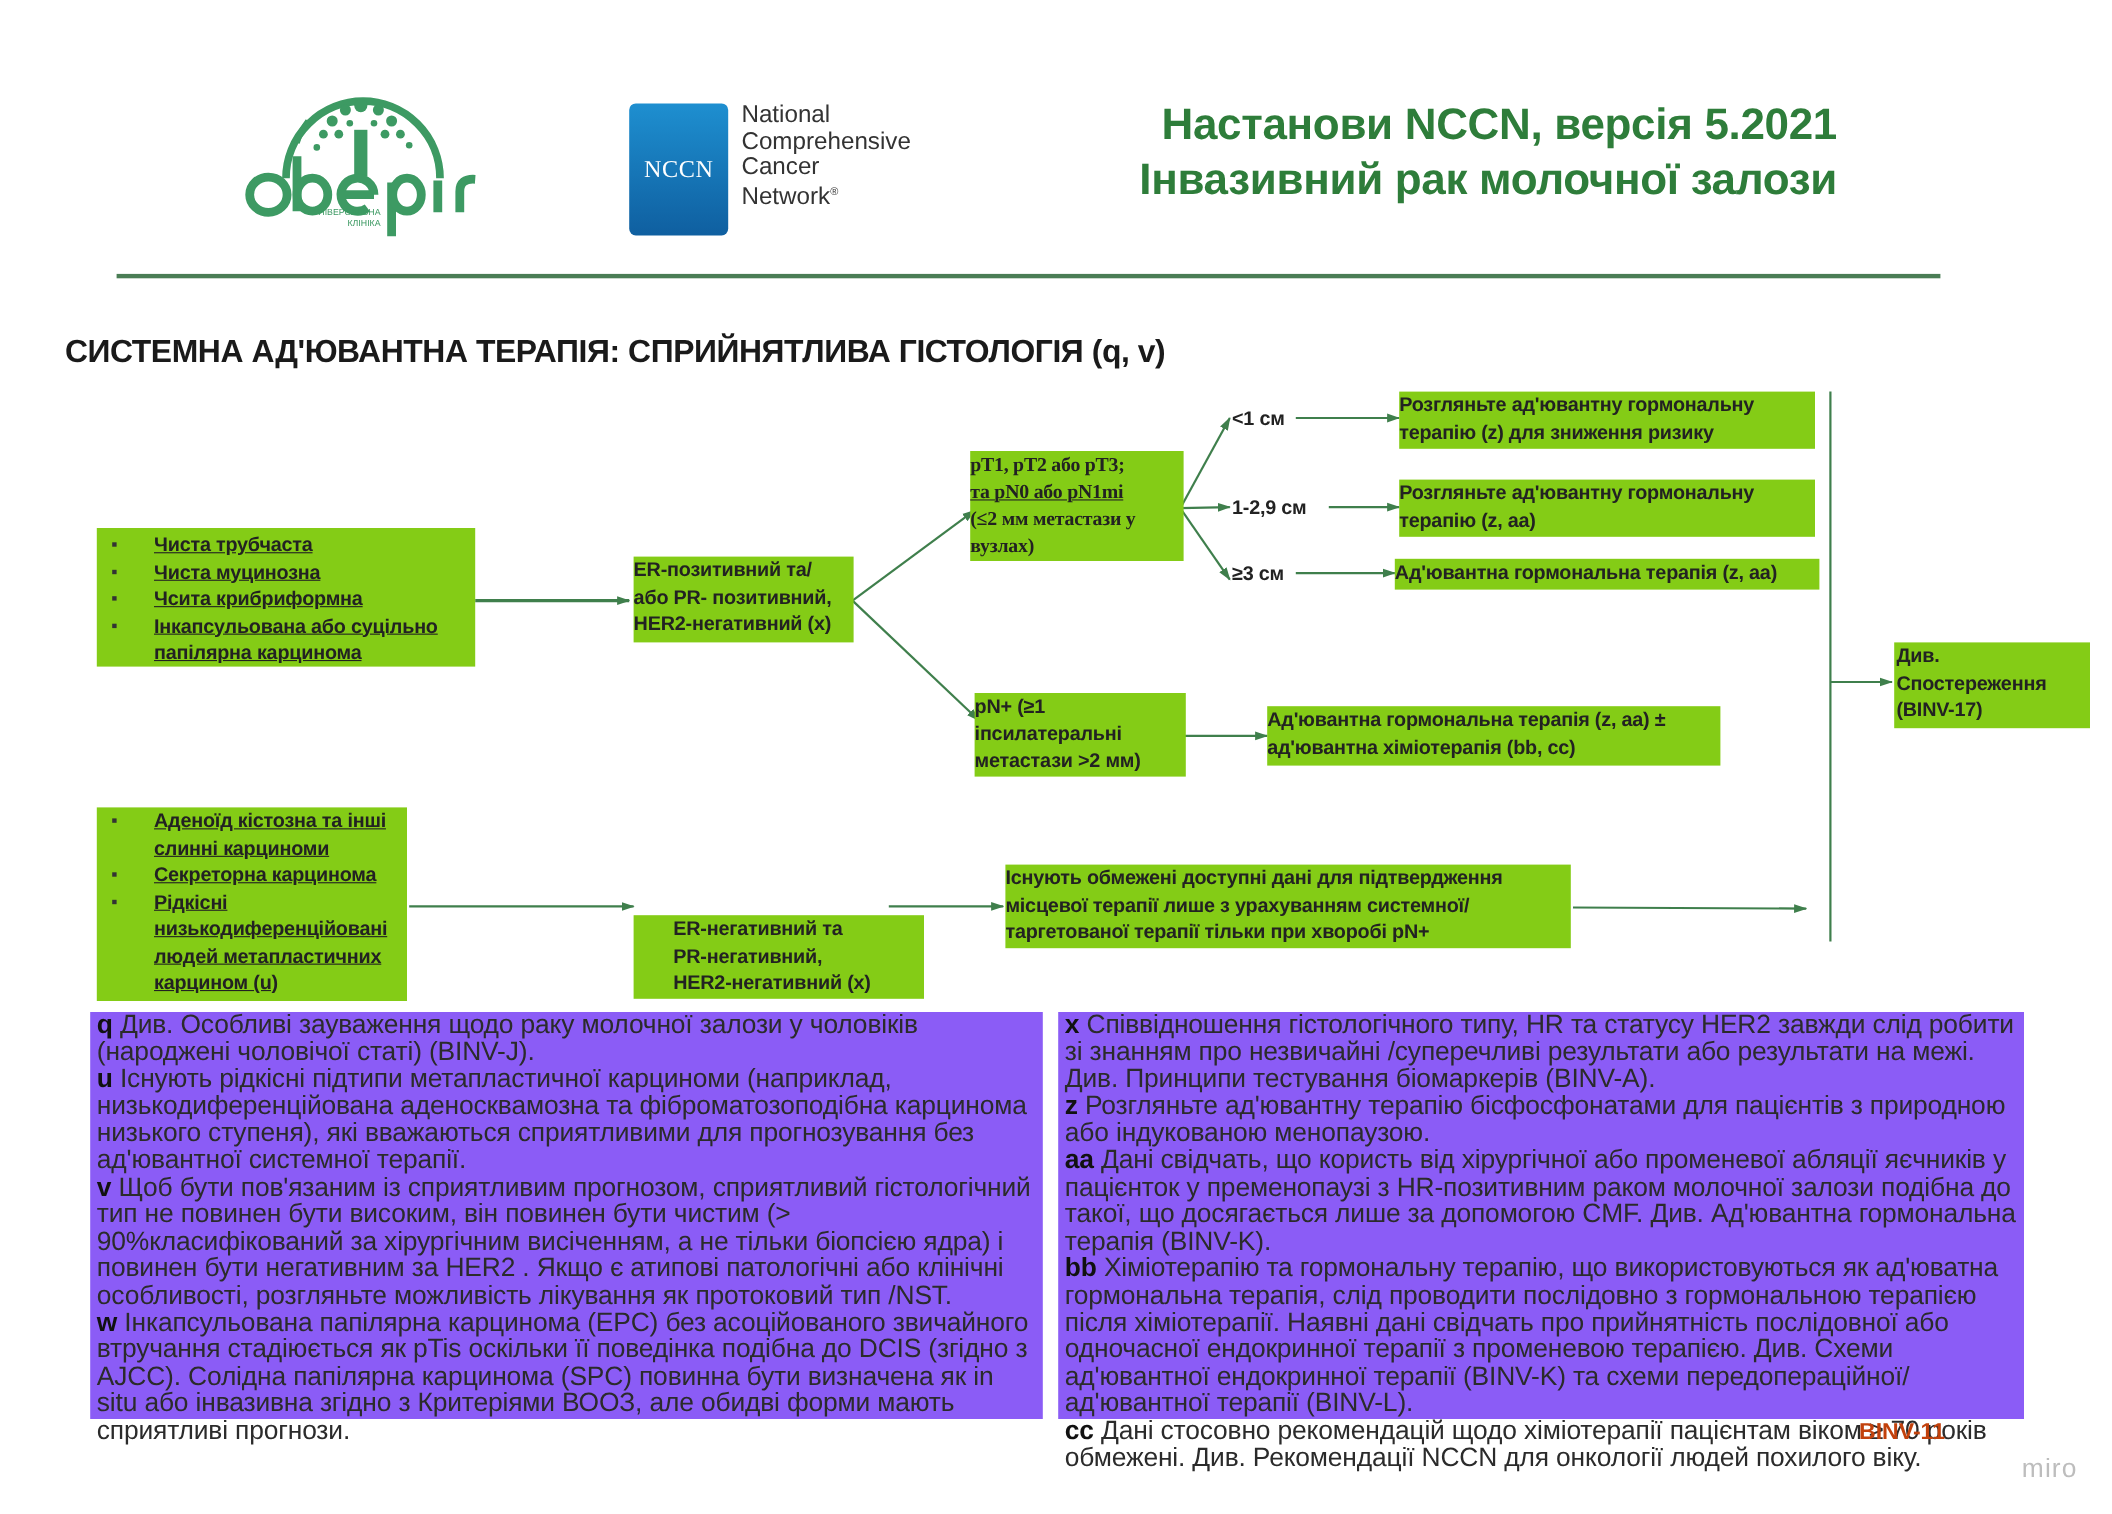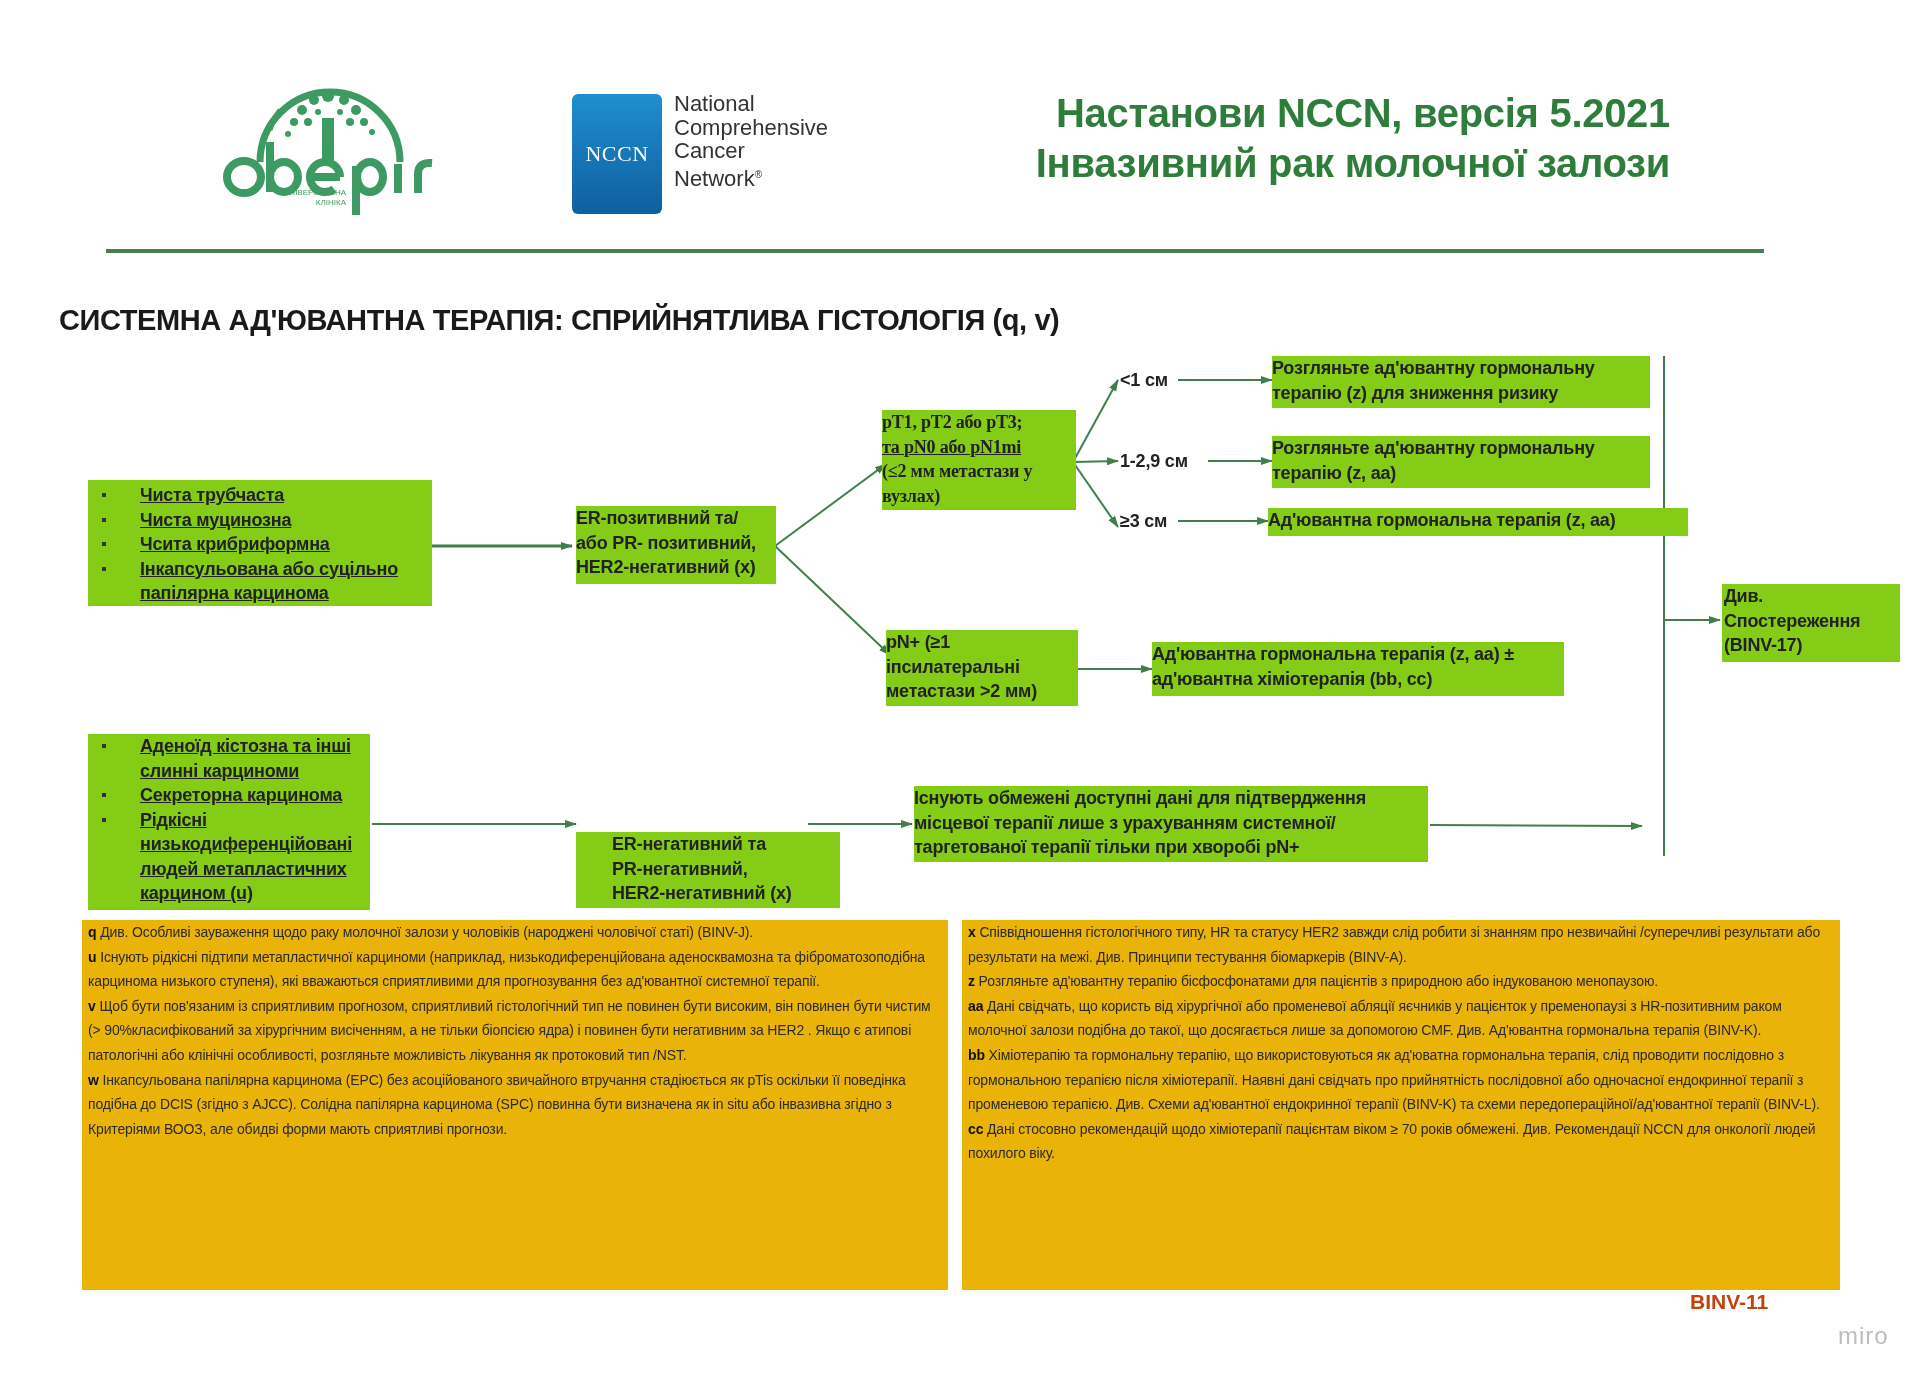--- a/index.html
+++ b/index.html
@@ -7,21 +7,21 @@
   .abs{position:absolute;}
   .box{position:absolute;background:#84cc16;}
   .cond{font-family:"Liberation Sans",sans-serif;font-weight:bold;font-size:18px;line-height:24.5px;color:#222;letter-spacing:-0.2px;}
   ul.bl{list-style:none;margin:0;padding:0;}
   ul.bl li{position:relative;padding-left:52px;text-decoration:underline;}
   ul.bl li::before{content:"";position:absolute;left:14px;top:10px;width:4px;height:4px;background:#333;}
   ul.bl li .cont{display:block;}
   .hdr-title{position:absolute;left:1010px;width:660px;text-align:right;color:#2e7d3a;font-weight:bold;font-size:40px;line-height:50px;letter-spacing:-0.3px;}
   .rule{position:absolute;left:106px;top:249px;width:1658px;height:4px;background:#4a7d55;}
   .section{position:absolute;left:59px;top:304px;font-size:29px;font-weight:bold;color:#1a1a1a;letter-spacing:-0.4px;}
-  .fn{position:absolute;background:#eab308;font-size:14px;line-height:24.6px;color:#2b2b2b;letter-spacing:-0.15px;}
+  .fn{position:absolute;background:#8b5cf6;font-size:24px;line-height:24.6px;color:#2b2b2b;letter-spacing:-0.15px;}
   .fn p{margin:0;}
   .fn b{font-weight:bold;color:#111;}
   .binv{position:absolute;left:1690px;top:1290px;font-size:21px;font-weight:bold;color:#c2410c;}
   .miro{position:absolute;left:1838px;top:1322px;font-size:24px;color:#bdbdbd;letter-spacing:1px;}
   svg.wires{position:absolute;left:0;top:0;}
   .nccn-box{position:absolute;left:572px;top:94px;width:90px;height:120px;border-radius:6px;background:linear-gradient(#1e8fd0,#0f5fa0);color:#fff;font-family:"Liberation Serif",serif;font-size:22px;display:flex;align-items:center;justify-content:center;letter-spacing:0.5px;}
   .nccn-text{position:absolute;left:674px;top:92px;font-size:22px;line-height:23.5px;color:#333;}
   .nccn-text sup{font-size:10px;}
 </style>
 </head>
@@ -146,21 +146,21 @@
 <div class="abs cond" style="left:1120px;top:509px;">≥3 см</div>
 
 <div class="box cond" style="left:1272px;top:356px;width:378px;height:52px;">
   <div>Розгляньте ад'ювантну гормональну</div>
   <div>терапію (z) для зниження ризику</div>
 </div>
 <div class="box cond" style="left:1272px;top:436px;width:378px;height:52px;">
   <div>Розгляньте ад'ювантну гормональну</div>
   <div>терапію (z, aa)</div>
 </div>
-<div class="box cond" style="left:1268px;top:508px;width:420px;height:28px;">
+<div class="box cond" style="left:1268px;top:508px;width:386px;height:28px;">
   <div>Ад'ювантна гормональна терапія (z, aa)</div>
 </div>
 
 <div class="box cond" style="left:886px;top:630px;width:192px;height:76px;">
   <div>pN+ (≥1</div>
   <div>іпсилатеральні</div>
   <div>метастази &gt;2 мм)</div>
 </div>
 
 <div class="box cond" style="left:1152px;top:642px;width:412px;height:54px;">

